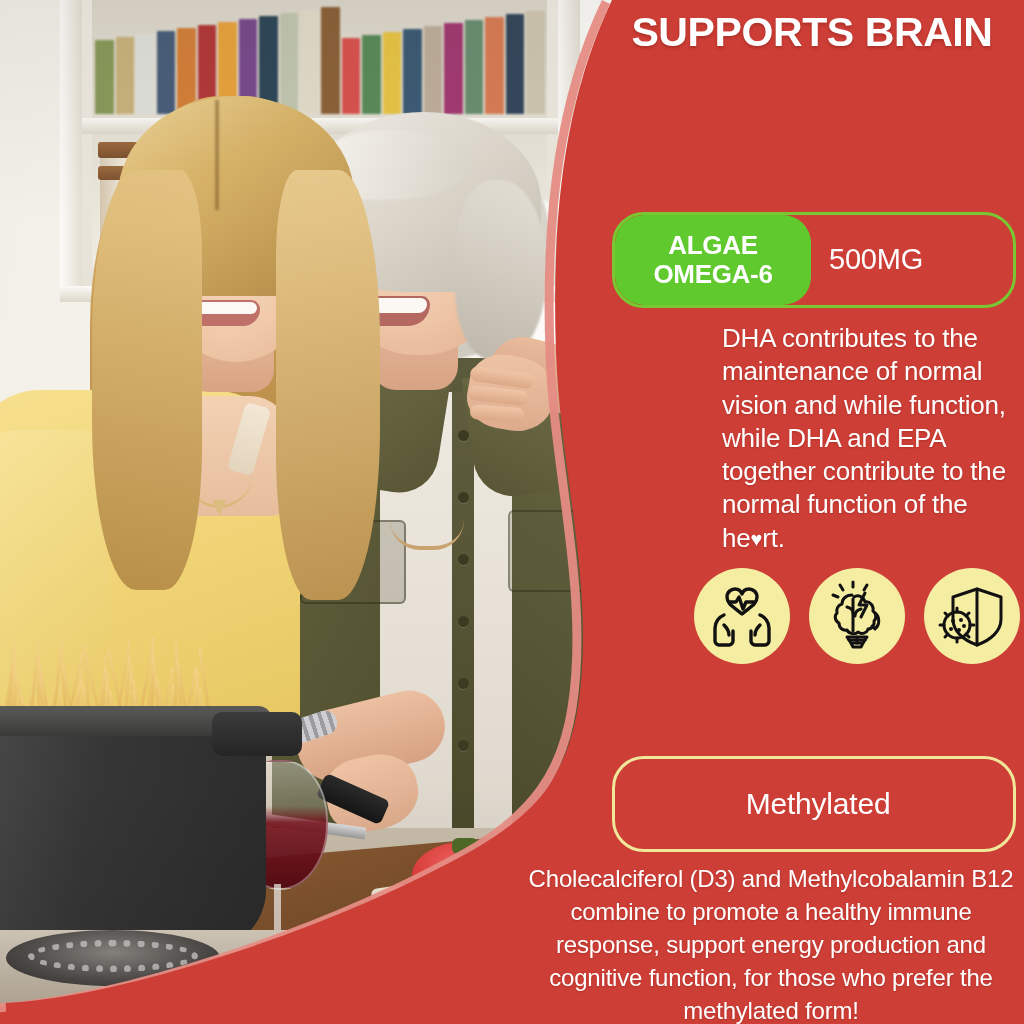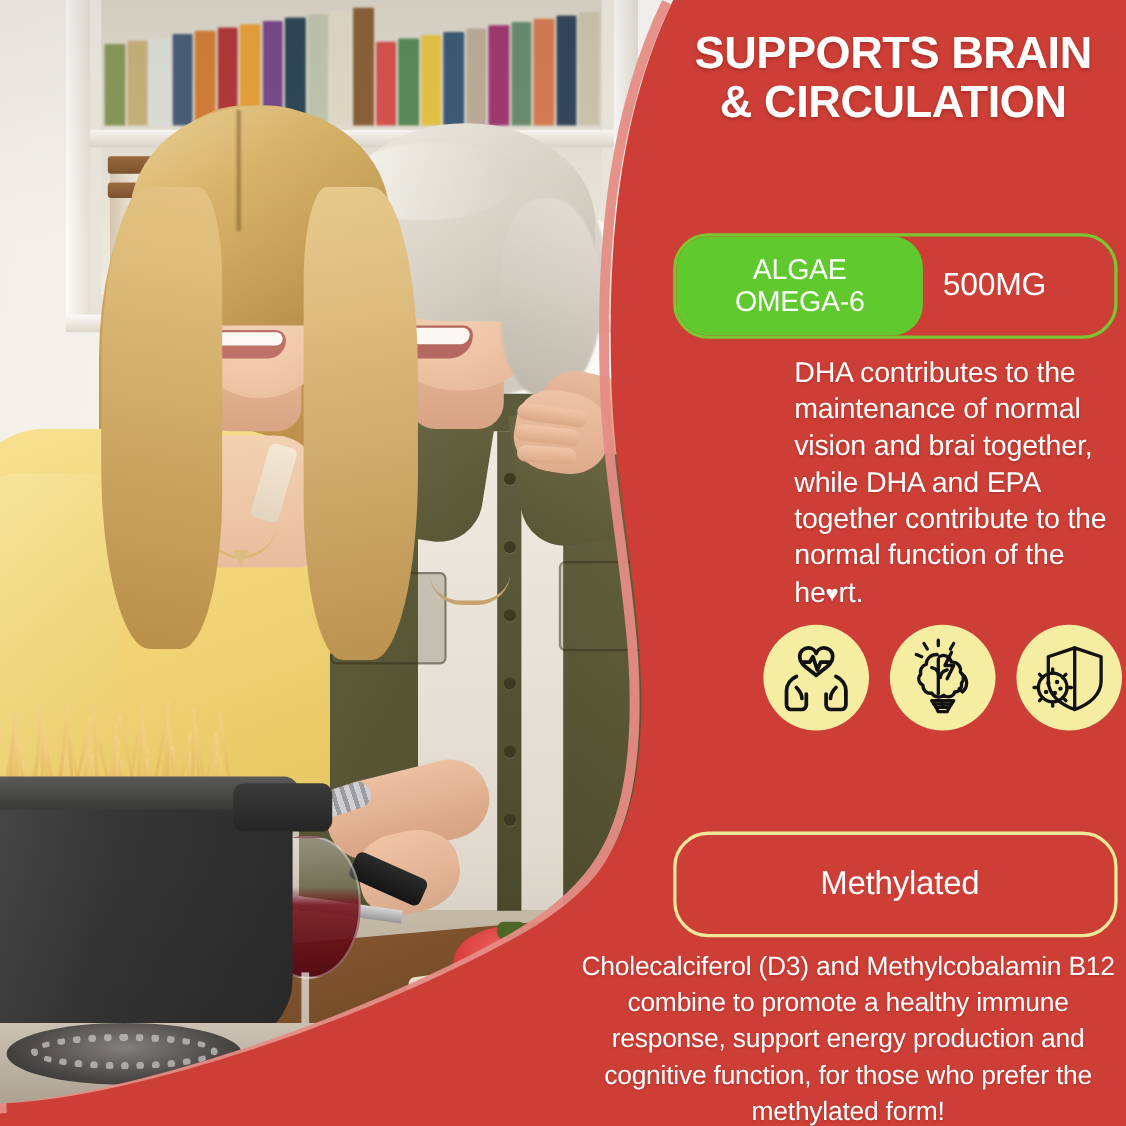--- a/index.html
+++ b/index.html
@@ -200,38 +200,38 @@
     background:linear-gradient(180deg, rgba(0,0,0,0.05) 0%, rgba(0,0,0,0) 22%, rgba(0,0,0,0) 76%, rgba(0,0,0,0.10) 100%); }
 
   
   .red-panel { position:absolute; inset:0; }
   .panel-svg { position:absolute; left:0; top:0; }
 
   
   .content { position:absolute; left:0; top:0; width:1024px; height:1024px; }
 
   .headline {
-    position:absolute; left:604px; top:26px; width:416px;
+    position:absolute; left:604px; top:10px; width:416px;
     color:#ffffff; font-weight:bold; font-size:41px; line-height:1.08;
     text-align:center; letter-spacing:-0.4px;
     text-shadow:0 2px 3px rgba(110,20,14,0.35);
   }
   .headline span { display:block; white-space:nowrap; }
 
   
   .badge {
     position:absolute; display:flex; align-items:stretch;
     border-radius:32px; overflow:hidden;
   }
   .badge-omega { left:612px; top:212px; width:404px; height:96px;
     border:3px solid #79c832; }
   .badge-omega .badge-left {
-    width:224px; background:#5fc92e; border-radius:28px;
+    width:196px; background:#5fc92e; border-radius:28px;
     display:flex; flex-direction:column; align-items:center; justify-content:center;
-    color:#ffffff; font-weight:normal; font-size:26px; line-height:1.12; letter-spacing:-0.3px;
+    color:#ffffff; font-weight:bold; font-size:26px; line-height:1.12; letter-spacing:-0.3px;
   }
   .badge-omega .badge-right {
     flex:1; display:flex; flex-direction:column; align-items:flex-start; justify-content:center;
     padding-left:18px; color:#ffffff; font-size:29px; line-height:1.14; letter-spacing:-0.2px;
   }
 
   .badge-b12 { left:612px; top:756px; width:404px; height:96px;
     border:3px solid #f0e79a; }
   .badge-b12 .badge-left {
     width:202px; background:#f3ecA0; background:#f3eca0; border-radius:28px;
@@ -461,35 +461,34 @@
       <path d="M612,0 L1024,0 L1024,1024 L0,1024 L0,1006 C120,1000 330,930 470,852 C540,812 568,770 578,706 C596,592 560,470 556,352 C551,210 566,96 612,0 Z" fill="#cc3e36"></path>
       <path d="M606,2 C560,98 545,212 550,354 C554,472 590,594 572,708 C562,772 534,814 464,854 C324,932 114,1002 -6,1008" fill="none" stroke="#e58c84" stroke-width="9" opacity="0.95"></path>
       <path d="M618,2 C572,98 557,212 562,354 C566,472 602,594 584,708 C574,772 546,814 476,854 C336,932 126,1002 6,1008" fill="none" stroke="#cc3e36" stroke-width="10"></path>
     </svg>
   </div>
 
   <div class="content">
 
     <div class="headline">
       <span>SUPPORTS BRAIN</span>
-      <span>&amp; CIRCULATION</span>
     </div>
 
     <div class="badge badge-omega">
       <div class="badge-left">
         <span>ALGAE</span>
         <span>OMEGA-6</span>
       </div>
       <div class="badge-right">
         <span>500MG</span>
       </div>
     </div>
 
     <div class="body-omega">
-      <span>DHA contributes to the maintenance of normal vision and brai together, while DHA and EPA together contribute to the normal function of the he</span><span class="heart-glyph">♥</span><span>rt.</span>
+      <span>DHA contributes to the maintenance of normal vision and while function, while DHA and EPA together contribute to the normal function of the he</span><span class="heart-glyph">♥</span><span>rt.</span>
     </div>
 
     <div class="icon-row">
 
       <div class="icon-badge">
         <svg width="74" height="74" viewBox="0 0 74 74" fill="none" stroke="#111" stroke-width="3.4" stroke-linecap="round" stroke-linejoin="round">
           <path d="M37 35 C29 28 22 25 22 18 C22 13 26 10 30 10 C33 10 36 12 37 15 C38 12 41 10 44 10 C48 10 52 13 52 18 C52 25 45 28 37 35 Z"></path>
           <path d="M24 23 L31 23 L34 18 L38 30 L41 23 L49 23"></path>
           <path d="M19 36 C14 38 10 43 10 49 L10 62 C10 64 12 66 14 66 L24 66 C26 66 28 64 28 62 L28 52"></path>
           <path d="M55 36 C60 38 64 43 64 49 L64 62 C64 64 62 66 60 66 L50 66 C48 66 46 64 46 62 L46 52"></path>

